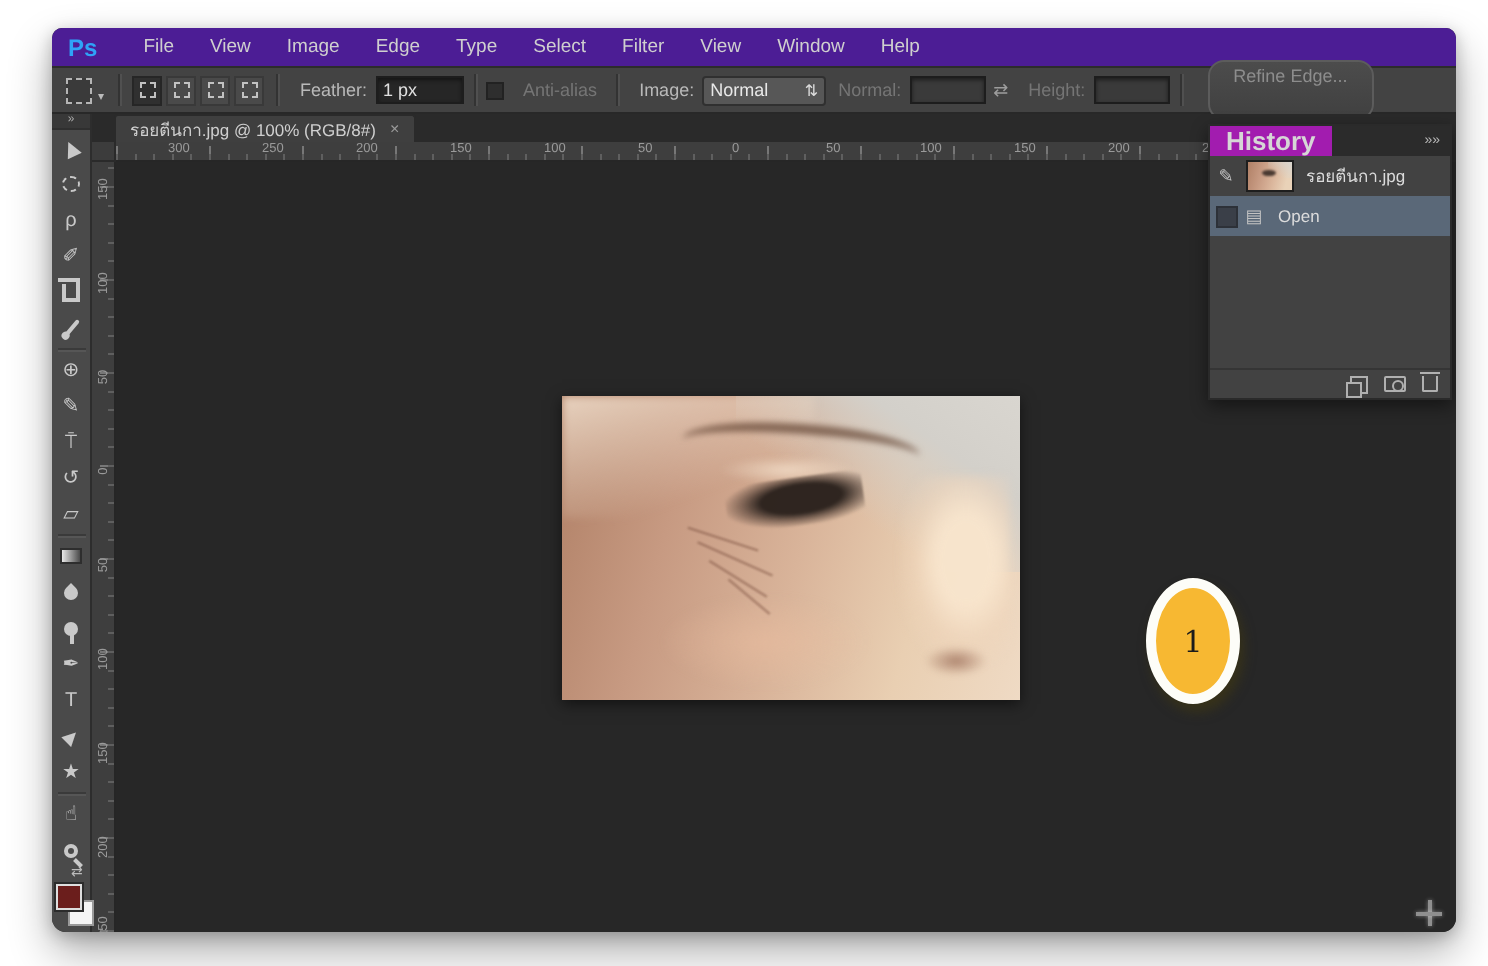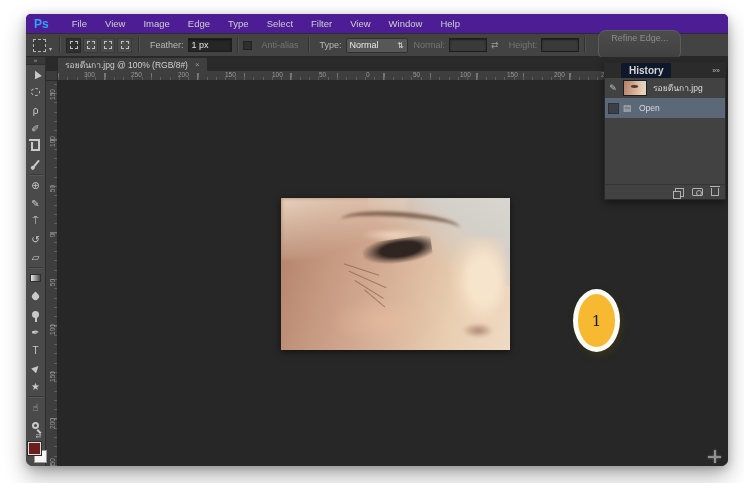--- a/index.html
+++ b/index.html
@@ -108,22 +108,22 @@
   .photo .wr{position:absolute;height:1px;background:rgba(115,72,56,.55);filter:blur(.4px);}
   .photo .wr1{left:27%;top:47%;width:16%;transform:rotate(18deg);}
   .photo .wr2{left:29%;top:53%;width:18%;transform:rotate(24deg);}
   .photo .wr3{left:31%;top:60%;width:15%;transform:rotate(32deg);}
   .photo .wr4{left:35%;top:66%;width:12%;transform:rotate(40deg);}
   
   .panel{position:absolute;left:578px;top:48px;width:122px;height:138px;background:#424242;
     box-shadow:0 3px 8px rgba(0,0,0,.45);border:1px solid #2a2a2a;}
   .panel-head{position:absolute;left:0;top:0;width:100%;height:15px;background:#2b2b2b;
     display:flex;align-items:center;}
-  .panel-tab{height:15px;background:#0f172a;color:#d6d6d6;font-size:10px;font-weight:bold;
-    padding:0 8px;line-height:15px;border-right:1px solid #2a2a2a;margin-left:16px;}
+  .panel-tab{height:15px;background:#a21caf;color:#d6d6d6;font-size:13px;font-weight:bold;
+    padding:0 8px;line-height:15px;border-right:1px solid #2a2a2a;}
   .panel-collapse{margin-left:auto;color:#b5b5b5;font-size:7px;padding-right:5px;}
   .history-rows{position:absolute;left:0;top:15px;width:100%;}
   .h-row{height:20px;display:flex;align-items:center;font-size:8.5px;color:#dcdcdc;}
   .h-row.selected{background:#5a6878;}
   .h-cell-icon{width:16px;display:flex;justify-content:center;color:#c2c2c2;font-size:9px;}
   .h-well{width:11px;height:11px;background:#3a3f48;border:1px solid #2d3138;margin-left:3px;}
   .h-thumb{width:24px;height:16px;margin:0 2px;border:1px solid #1e1e1e;position:relative;overflow:hidden;
     background:linear-gradient(105deg,#b08066 0%,#c79a82 30%,#dcb89e 60%,#e9d2b8 85%);}
   .h-thumb::after{content:"";position:absolute;right:0;top:0;width:55%;height:55%;
     background:linear-gradient(215deg,#d7d4ce 0%,rgba(211,208,202,0) 70%);}
@@ -187,21 +187,21 @@
           <span class="mode-glyph"></span>
         </span>
       </span>
     <span class="opt-sep"></span>
     <span class="opt-label">Feather:</span>
     <span class="opt-input">1 px</span>
     <span class="opt-sep"></span>
     <span class="checkbox"></span>
     <span class="opt-label dim">Anti-alias</span>
     <span class="opt-sep"></span>
-    <span class="opt-label">Type:</span>
+    <span class="opt-label">Image:</span>
     <span class="dropdown">
       <span>Normal</span>
       <span class="updown">⇅</span>
     </span>
     <span class="opt-label dim">Normal:</span>
     <span class="opt-input small"></span>
     <span class="swap-icon">⇄</span>
     <span class="opt-label dim">Height:</span>
     <span class="opt-input small"></span>
     <span class="opt-sep"></span>

